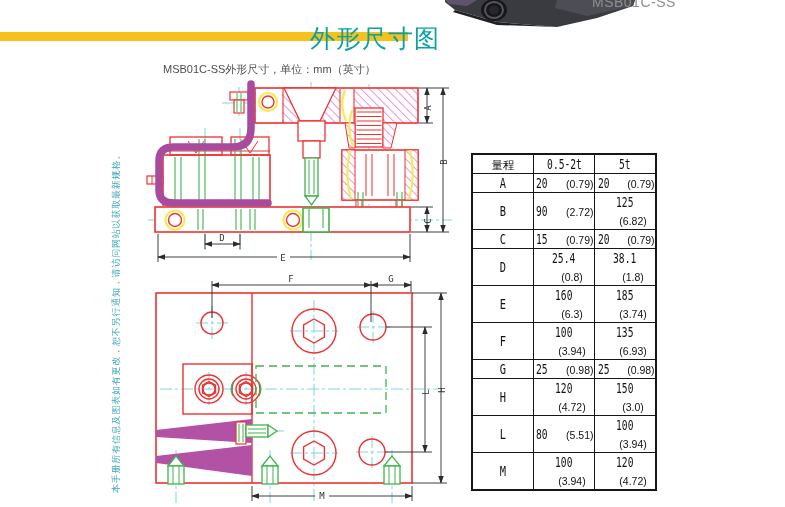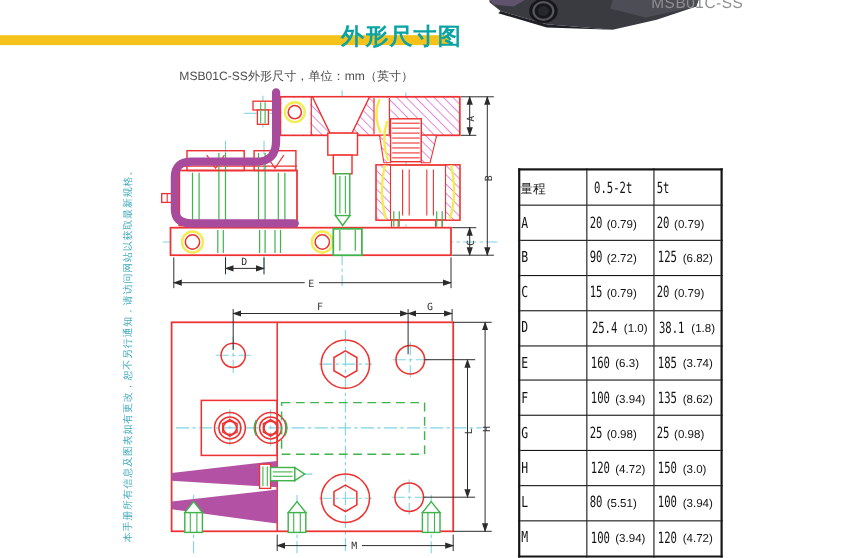--- a/index.html
+++ b/index.html
@@ -1,35 +1,35 @@
 <!DOCTYPE html>
 <html><head>
 <meta charset="utf-8">
 <style>
   html,body{margin:0;padding:0;}
   body{width:785px;height:507px;position:relative;background:#fff;overflow:hidden;
        font-family:"Liberation Sans",sans-serif;}
   .accent-bar{position:absolute;left:0;top:32px;width:408px;height:9px;background:#F5C21B;}
-  .page-title{position:absolute;left:310px;top:5px;font-size:21px;font-weight:bold;color:#09A2A5;letter-spacing:1px;}
+  .page-title{position:absolute;left:310px;top:5px;font-size:25px;font-weight:normal;color:#09A2A5;letter-spacing:1px;}
   .product-photo{position:absolute;left:437px;top:0;}
   .product-label{position:absolute;left:592px;top:-6px;font-size:14px;color:#8f8f8f;letter-spacing:0.5px;}
   .caption{position:absolute;left:163px;top:62px;font-size:11px;font-weight:normal;color:#4d4d4d;}
   .side-note{position:absolute;left:110px;top:493px;transform:rotate(-90deg);transform-origin:0 0;
              white-space:nowrap;font-size:9px;letter-spacing:0.8px;color:#3FA9BC;}
   .drawing-svg{position:absolute;left:0;top:0;}
-  table.dims{position:absolute;left:471px;top:153px;width:186px;height:354px;border-collapse:collapse;
-             table-layout:fixed;text-align:left;padding-left:46px;}
+  table.dims{position:absolute;left:471px;top:153px;width:186px;height:291px;border-collapse:collapse;
+             table-layout:fixed;text-align:center;padding-left:46px;}
   table.dims td,table.dims th{border:1.6px solid #161616;padding:0;vertical-align:middle;
              font-weight:normal;color:#111;}
   table.dims{border:2.2px solid #161616;}
   .hdr-cn{font-size:11.5px;}
   .mm,.cond{display:inline-block;transform:scale(0.74,1.08);font-family:"DejaVu Sans Mono",monospace;
             font-size:13px;}
   .dimletter{display:inline-block;transform:scale(0.8,1.05);font-family:"DejaVu Sans Mono",monospace;font-size:13px;}
-  .in{font-size:10.5px;margin-left:2px;font-family:"Liberation Sans",sans-serif;}
+  .in{font-size:10.5px;margin-left:16px;font-family:"Liberation Sans",sans-serif;}
   svg text{font-family:"DejaVu Sans Mono",monospace;font-size:9px;fill:#333;}
 </style>
 </head>
 <body>
 
 <div class="accent-bar"></div>
 <h1 class="page-title">外形尺寸图</h1>
 
 <div class="product-photo">
   <svg width="205" height="30" viewBox="0 0 205 30">
@@ -317,32 +317,32 @@
     <td><span class="mm">90</span><span class="in">(2.72)</span></td>
     <td><span class="mm">125</span><span class="in">(6.82)</span></td>
   </tr>
   <tr>
     <td><span class="dimletter">C</span></td>
     <td><span class="mm">15</span><span class="in">(0.79)</span></td>
     <td><span class="mm">20</span><span class="in">(0.79)</span></td>
   </tr>
   <tr>
     <td><span class="dimletter">D</span></td>
-    <td><span class="mm">25.4</span><span class="in">(1.0)</span></td>
+    <td><span class="mm">25.4</span><span class="in">(0.8)</span></td>
     <td><span class="mm">38.1</span><span class="in">(1.8)</span></td>
   </tr>
   <tr>
     <td><span class="dimletter">E</span></td>
     <td><span class="mm">160</span><span class="in">(6.3)</span></td>
     <td><span class="mm">185</span><span class="in">(3.74)</span></td>
   </tr>
   <tr>
     <td><span class="dimletter">F</span></td>
     <td><span class="mm">100</span><span class="in">(3.94)</span></td>
-    <td><span class="mm">135</span><span class="in">(8.62)</span></td>
+    <td><span class="mm">135</span><span class="in">(6.93)</span></td>
   </tr>
   <tr>
     <td><span class="dimletter">G</span></td>
     <td><span class="mm">25</span><span class="in">(0.98)</span></td>
     <td><span class="mm">25</span><span class="in">(0.98)</span></td>
   </tr>
   <tr>
     <td><span class="dimletter">H</span></td>
     <td><span class="mm">120</span><span class="in">(4.72)</span></td>
     <td><span class="mm">150</span><span class="in">(3.0)</span></td>

